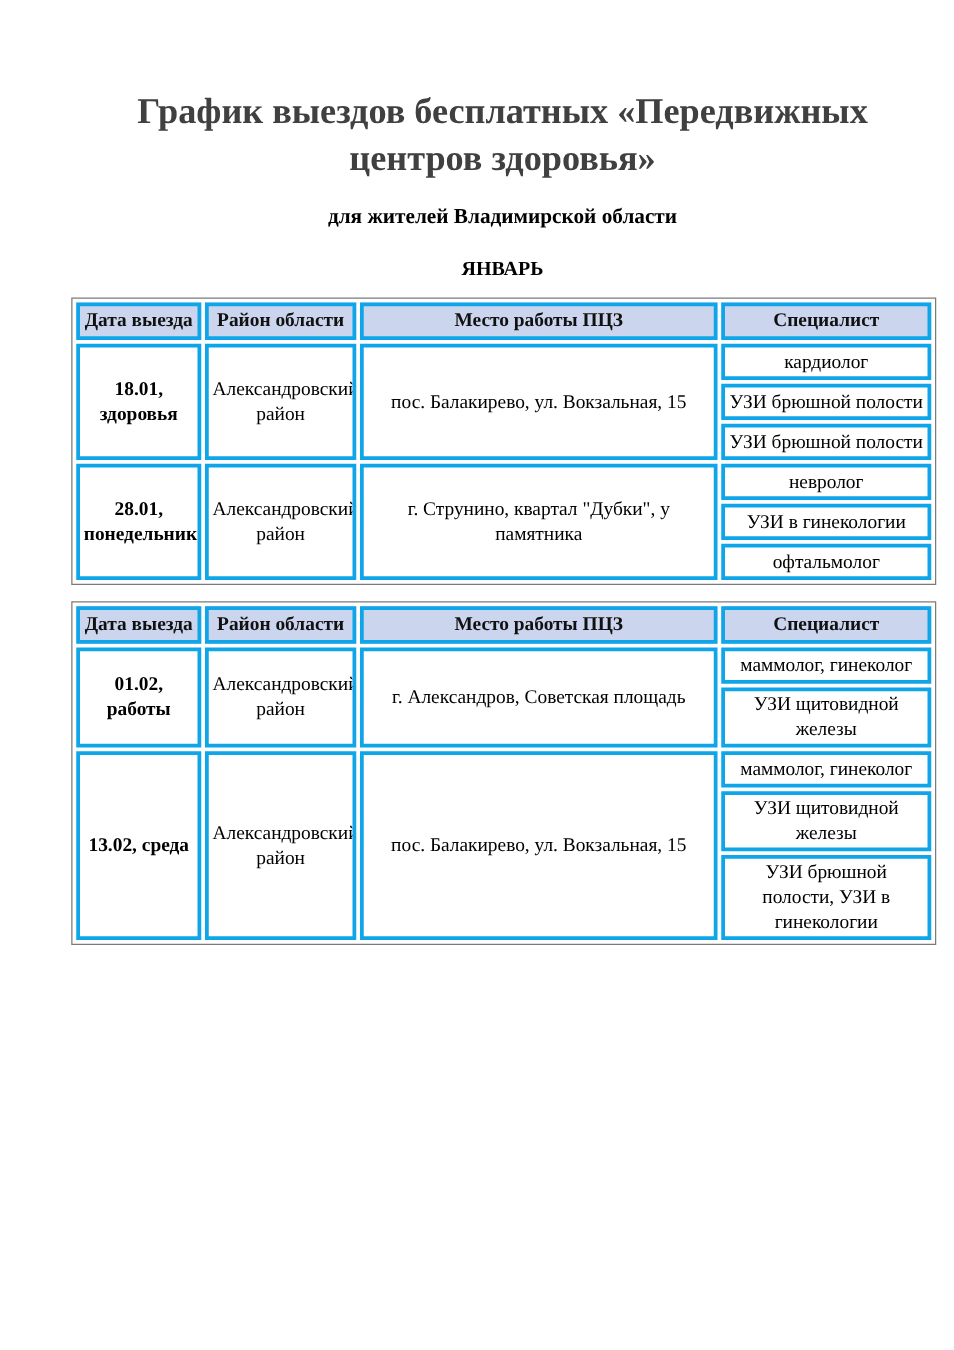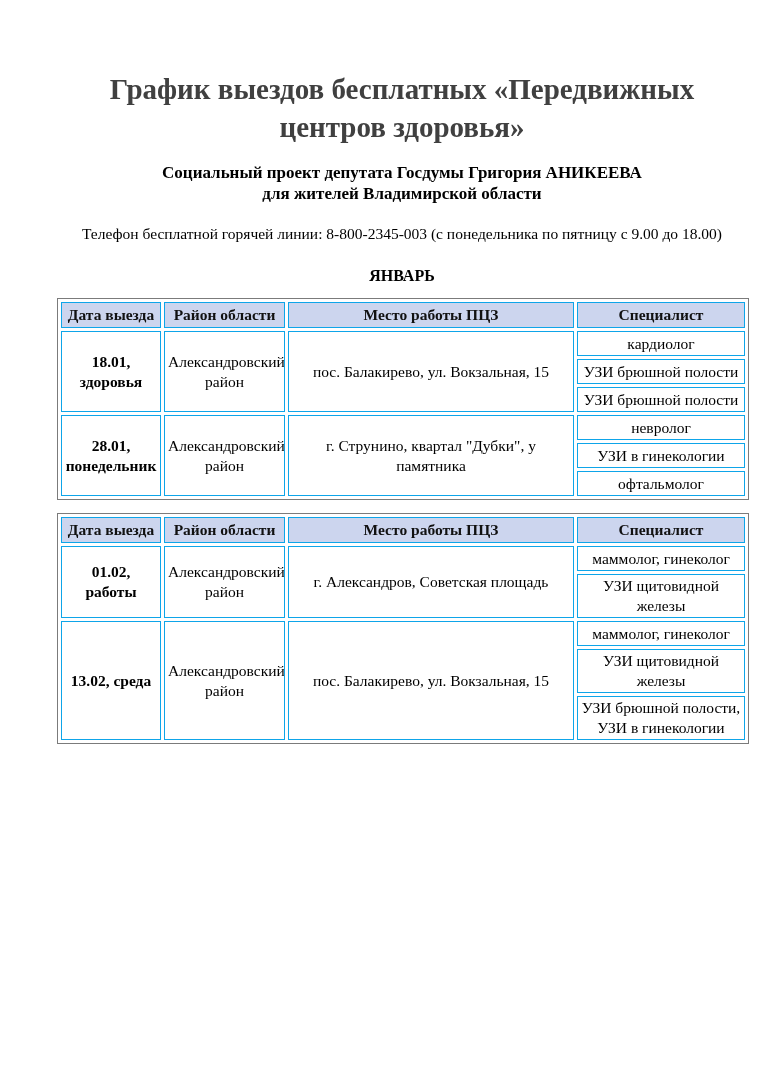--- a/index.html
+++ b/index.html
@@ -57,21 +57,21 @@
     border-spacing: 3px;
     border-collapse: separate;
     table-layout: fixed;
   }
   table.schedule col.c1 { width: 100px; }
   table.schedule col.c2 { width: 121px; }
   table.schedule col.c3 { width: 286px; }
   table.schedule col.c4 { width: 168px; }
   table.schedule th,
   table.schedule td {
-    border: 1px solid #0ea5e9;
+    border: 3px solid #0ea5e9;
     text-align: center;
     vertical-align: middle;
     font-size: 15.5px;
     line-height: 20px;
     padding: 1px 3px;
     overflow: hidden;
   }
   table.schedule th {
     background: #ccd5ee;
     font-weight: bold;
@@ -87,25 +87,23 @@
   }
 </style>
 </head>
 <body>
 
 <div class="page">
 
   <h1 class="doc-title">График выездов бесплатных «Передвижных центров здоровья»</h1>
 
   <div class="doc-subtitle">
-    <div>Социальный проект депутата Госдумы Григория АНИКЕЕВА</div>
     <div>для жителей Владимирской области</div>
   </div>
 
-  <div class="hotline">Телефон бесплатной горячей линии: 8-800-2345-003 (с понедельника по пятницу с 9.00 до 18.00)</div>
 
   <h2 class="month-heading">ЯНВАРЬ</h2>
 
   <table class="schedule">
     <colgroup>
         <col class="c1">
         <col class="c2">
         <col class="c3">
         <col class="c4">
       </colgroup>

